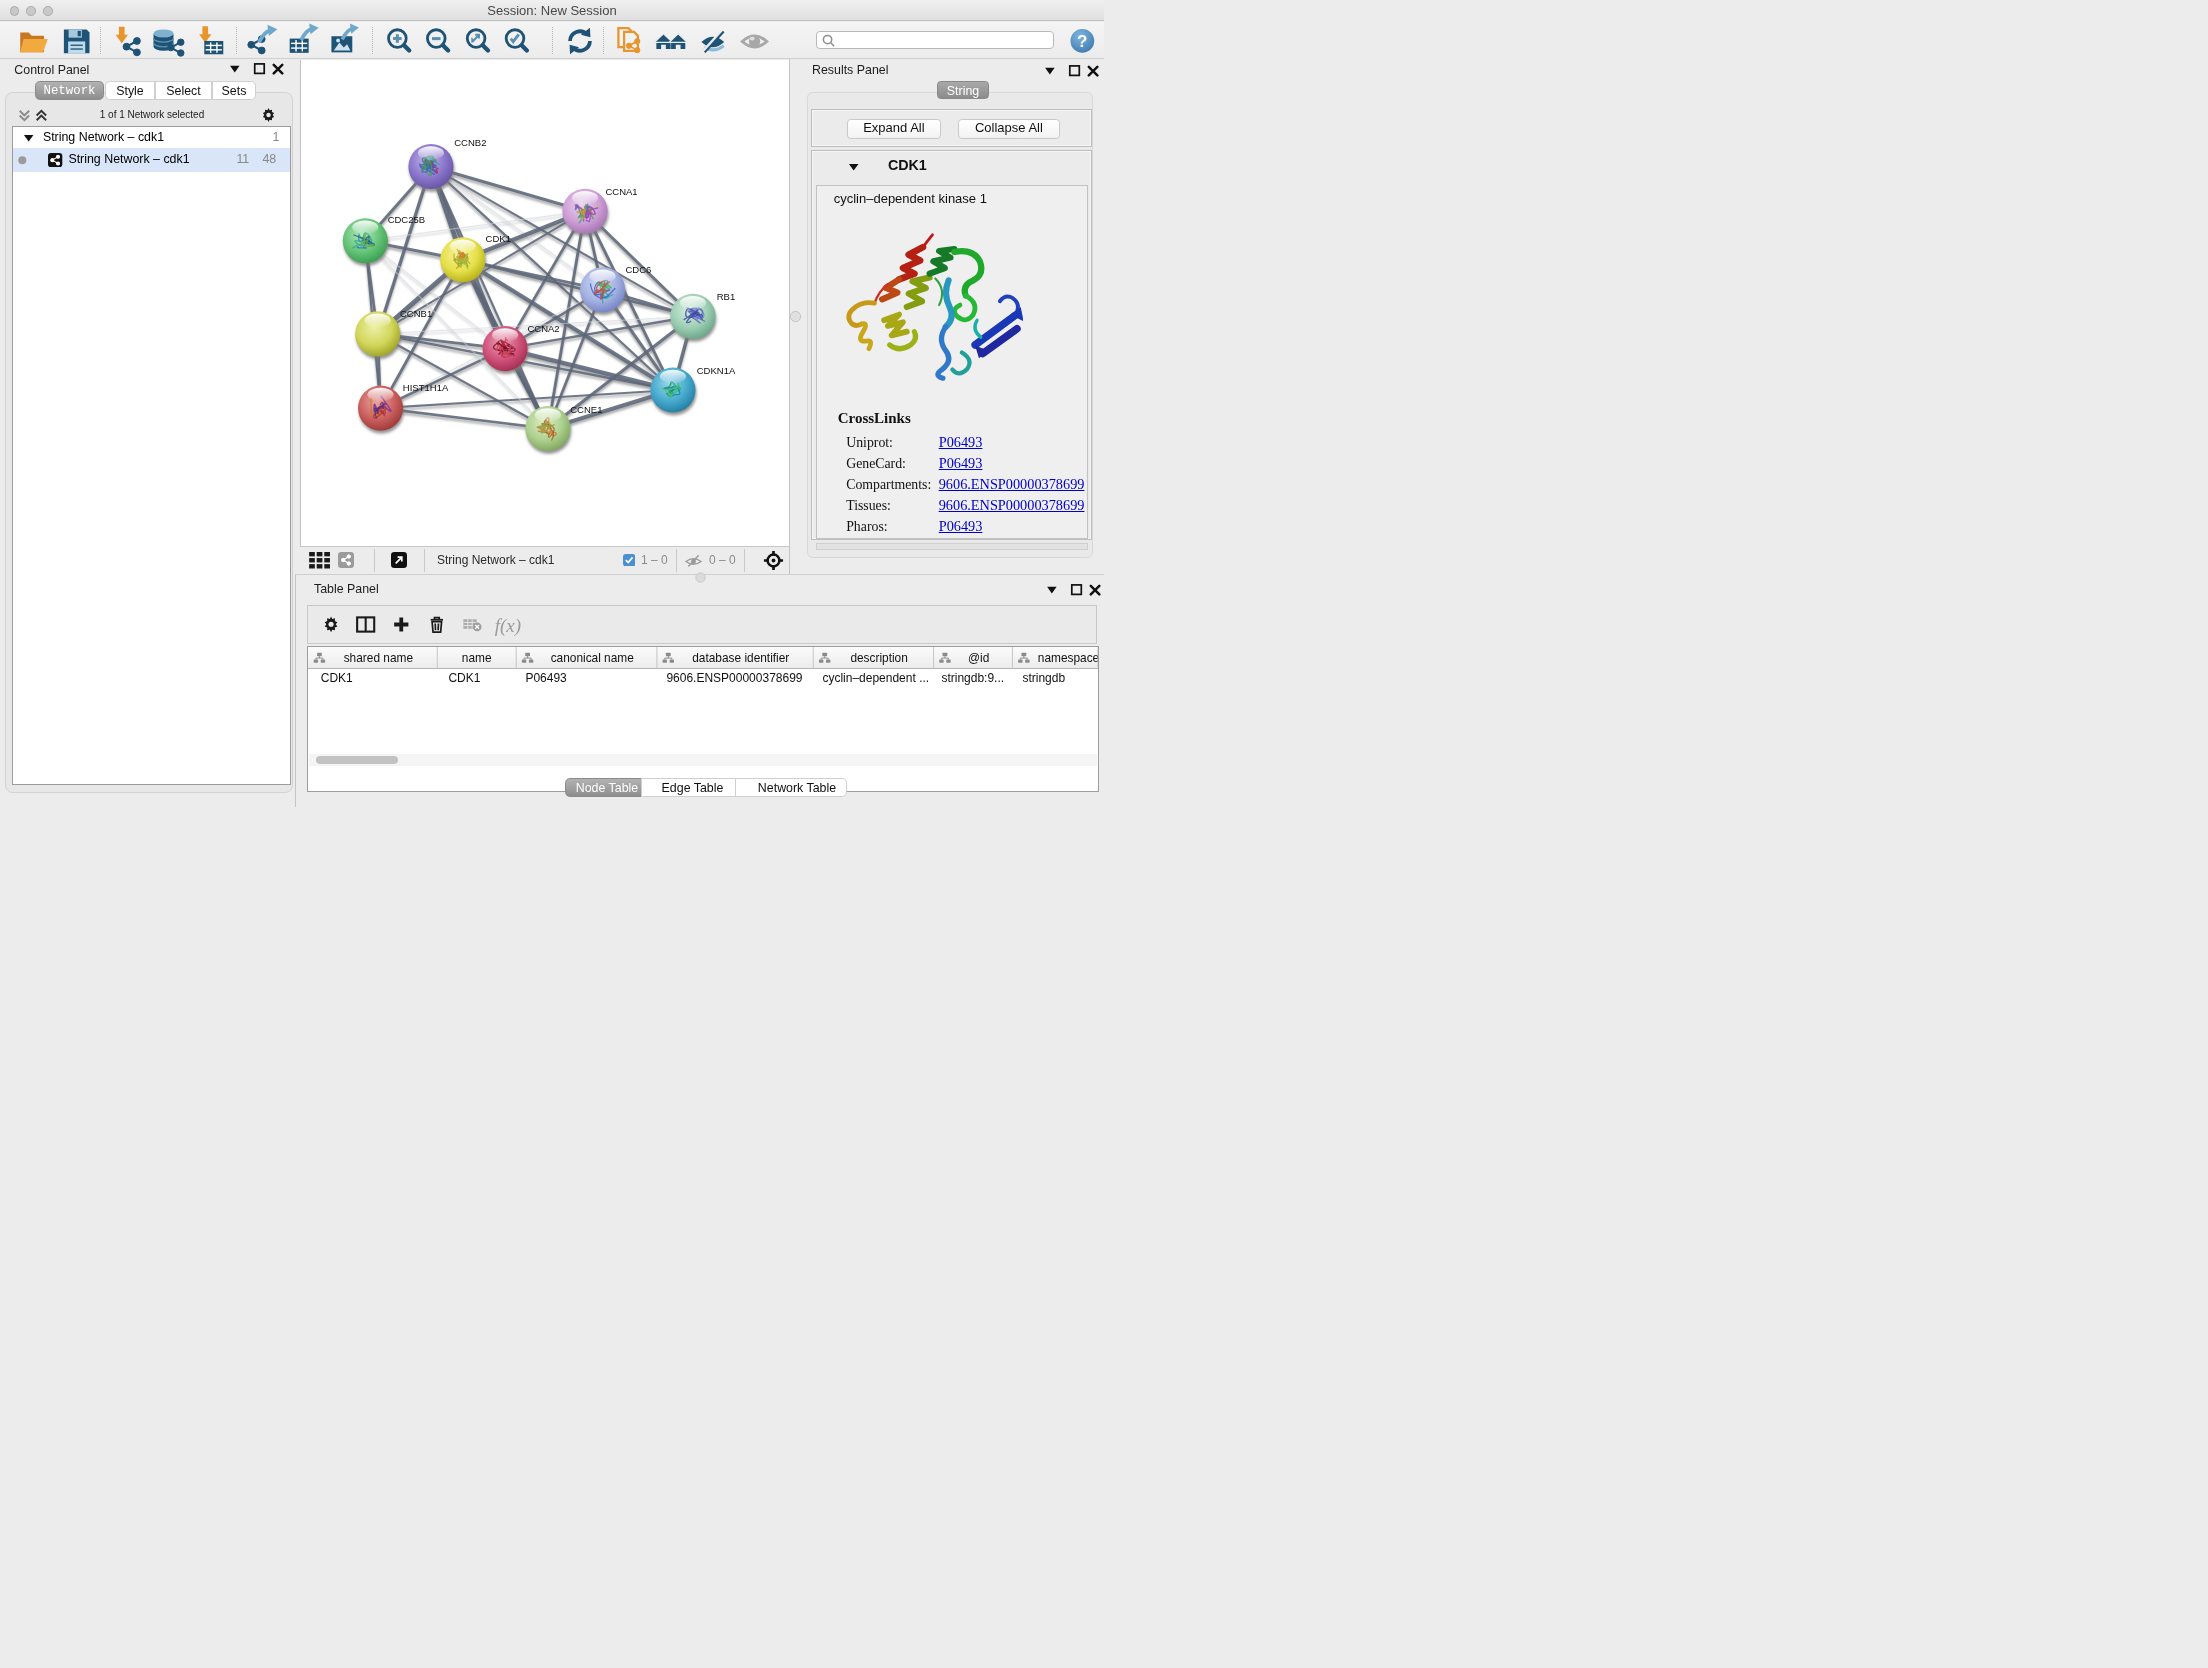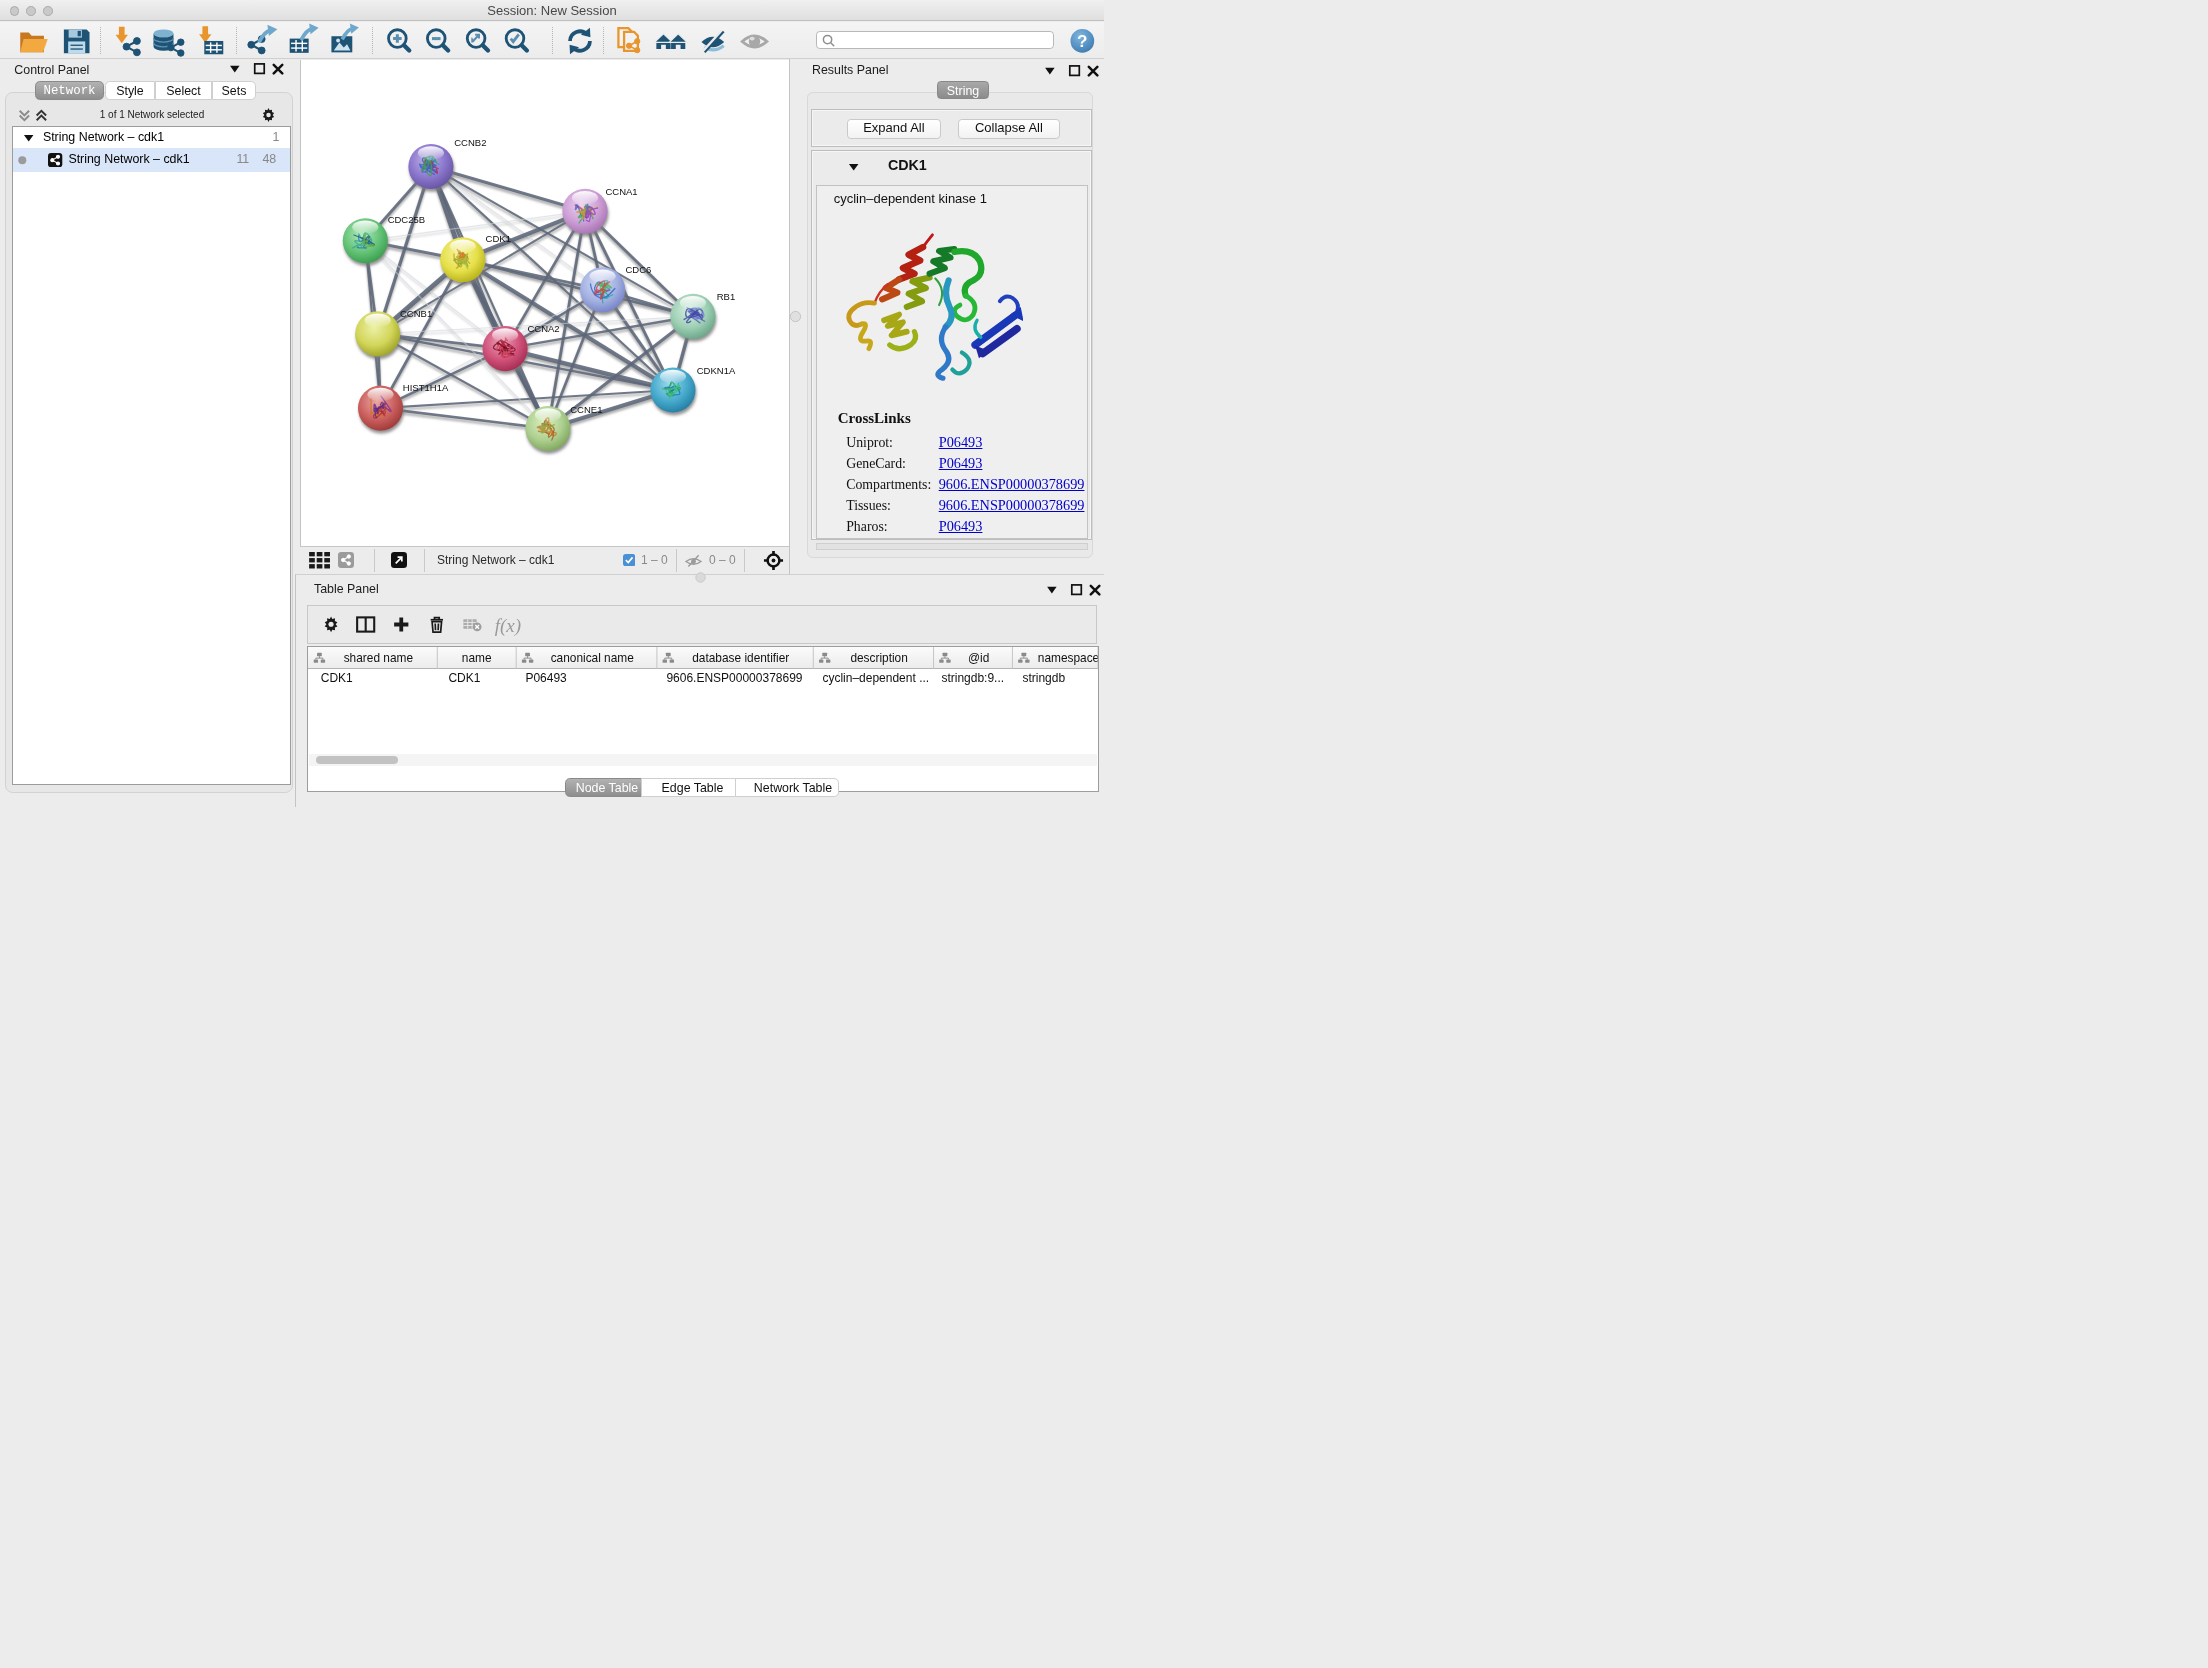--- a/index.html
+++ b/index.html
@@ -827,21 +827,21 @@
       <div class="td" style="left:358px;">9606.ENSP00000378699</div>
       <div class="td" style="left:514px;">cyclin–dependent ...</div>
       <div class="td" style="left:633px;">stringdb:9...</div>
       <div class="td" style="left:714px;">stringdb</div>
       <div id="tp-hscroll">
         <div id="tp-thumb"></div>
       </div>
   </div>
   <div class="bot-tab sel" style="left:269px;top:203px;width:84px;border-radius:4.8px 0 0 4.8px;">Node Table</div>
   <div class="bot-tab" style="left:345px;top:203px;width:103px;">Edge Table</div>
-  <div class="bot-tab" style="left:439px;top:203px;width:104px;border-radius:0 4.8px 4.8px 0;padding-left:12px;">Network Table</div>
+  <div class="bot-tab" style="left:439px;top:203px;width:112px;border-radius:0 4.8px 4.8px 0;padding-left:12px;">Network Table</div>
 </div>
 
 <div id="statusbar">
   <div class="sbtn" style="left:10.5px;top:4.3px;width:27.6px;height:17px;">
     <svg width="27.6" height="17" viewBox="0 0 29 18">
         <path d="M9.5 13.5 a3.4 3.4 0 0 1 -0.4 -6.8 a4.6 4.6 0 0 1 8.9 -0.9 a2.9 2.9 0 0 1 2 5.2 a2.6 2.6 0 0 1 -1.5 2.5 Z" fill="#111"></path>
       </svg>
   </div>
   <div class="sbtn" style="left:51px;top:4.3px;width:27px;height:17px;">
     <svg width="27" height="17" viewBox="0 0 28 18">

